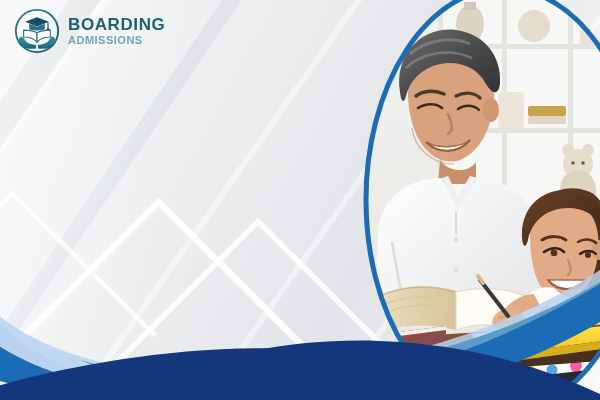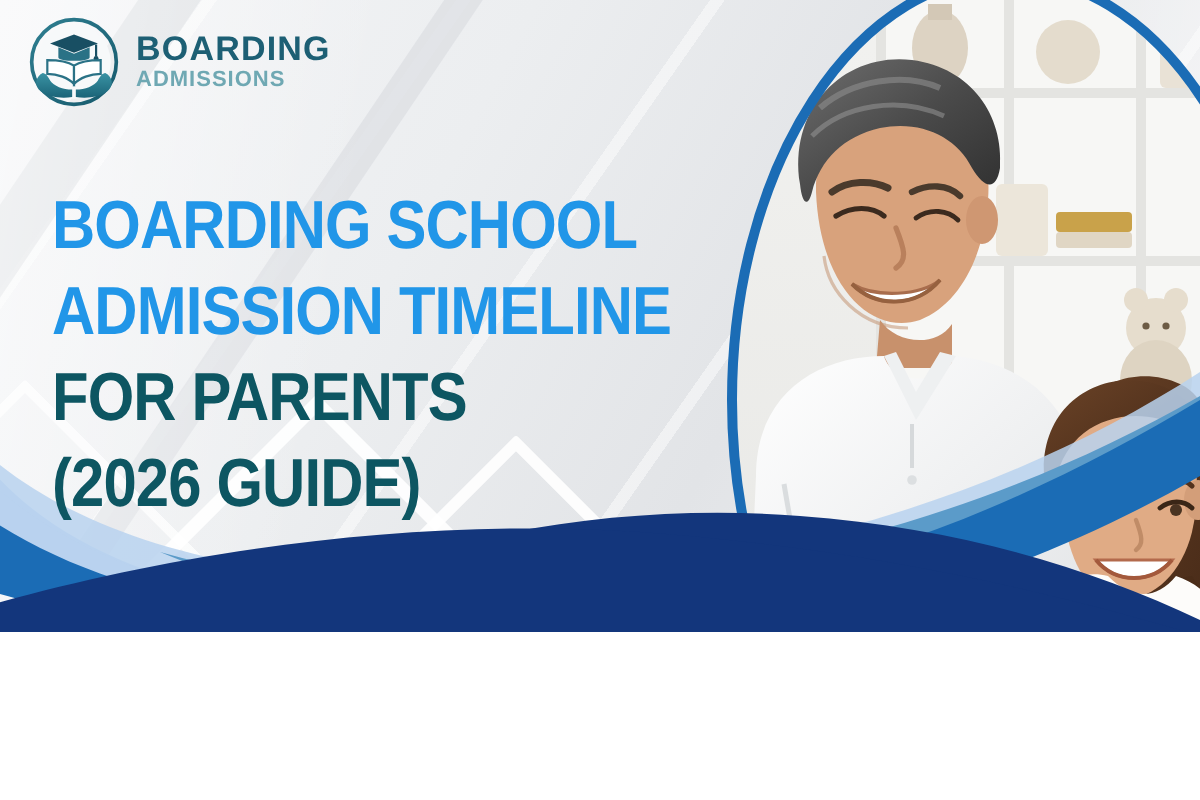--- a/index.html
+++ b/index.html
@@ -3,21 +3,21 @@
 <meta charset="utf-8">
 <style>
   html, body {
     margin: 0;
     padding: 0;
     background: #ffffff;
   }
   #banner {
     position: relative;
     width: 600px;
-    height: 316px;
+    height: 400px;
     overflow: hidden;
     font-family: "Liberation Sans", sans-serif;
     background: #eef0f2;
   }
 
   
   .bg-base {
     position: absolute;
     inset: 0;
     background: linear-gradient(118deg, #f4f5f7 0%, #eceef0 35%, #e2e4e7 62%, #f2f3f5 100%);
@@ -191,26 +191,20 @@
         <path d="M16 62 C8 66 6 76 14 82 C22 88 36 90 48 88 L48 80 C38 80 28 76 24 70 C22 66 19 62 16 62 Z" fill="url(#lgHand)"></path>
         <path d="M84 62 C92 66 94 76 86 82 C78 88 64 90 52 88 L52 80 C62 80 72 76 76 70 C78 66 81 62 84 62 Z" fill="url(#lgHand)"></path>
       </svg>
     </span>
     <span class="logo-text">
       <span class="logo-line1">BOARDING</span>
       <span class="logo-line2">ADMISSIONS</span>
     </span>
   </div>
 
-  <div class="headline">
-    <span class="hl-line hl-blue">BOARDING SCHOOL</span>
-    <span class="hl-line hl-blue">ADMISSION TIMELINE</span>
-    <span class="hl-line hl-teal">FOR PARENTS</span>
-    <span class="hl-line hl-teal">(2026 GUIDE)</span>
-  </div>
 
   <div class="photo-wrap">
     <div class="photo-clip">
       <svg class="photo-svg" viewBox="0 0 260 424" aria-hidden="true">
         <defs>
           <linearGradient id="wallG" x1="0" y1="0" x2="0" y2="1">
             <stop offset="0%" stop-color="#f2f2f0"></stop>
             <stop offset="100%" stop-color="#e6e6e3"></stop>
           </linearGradient>
           <linearGradient id="deskG" x1="0" y1="0" x2="1" y2="0.3">

